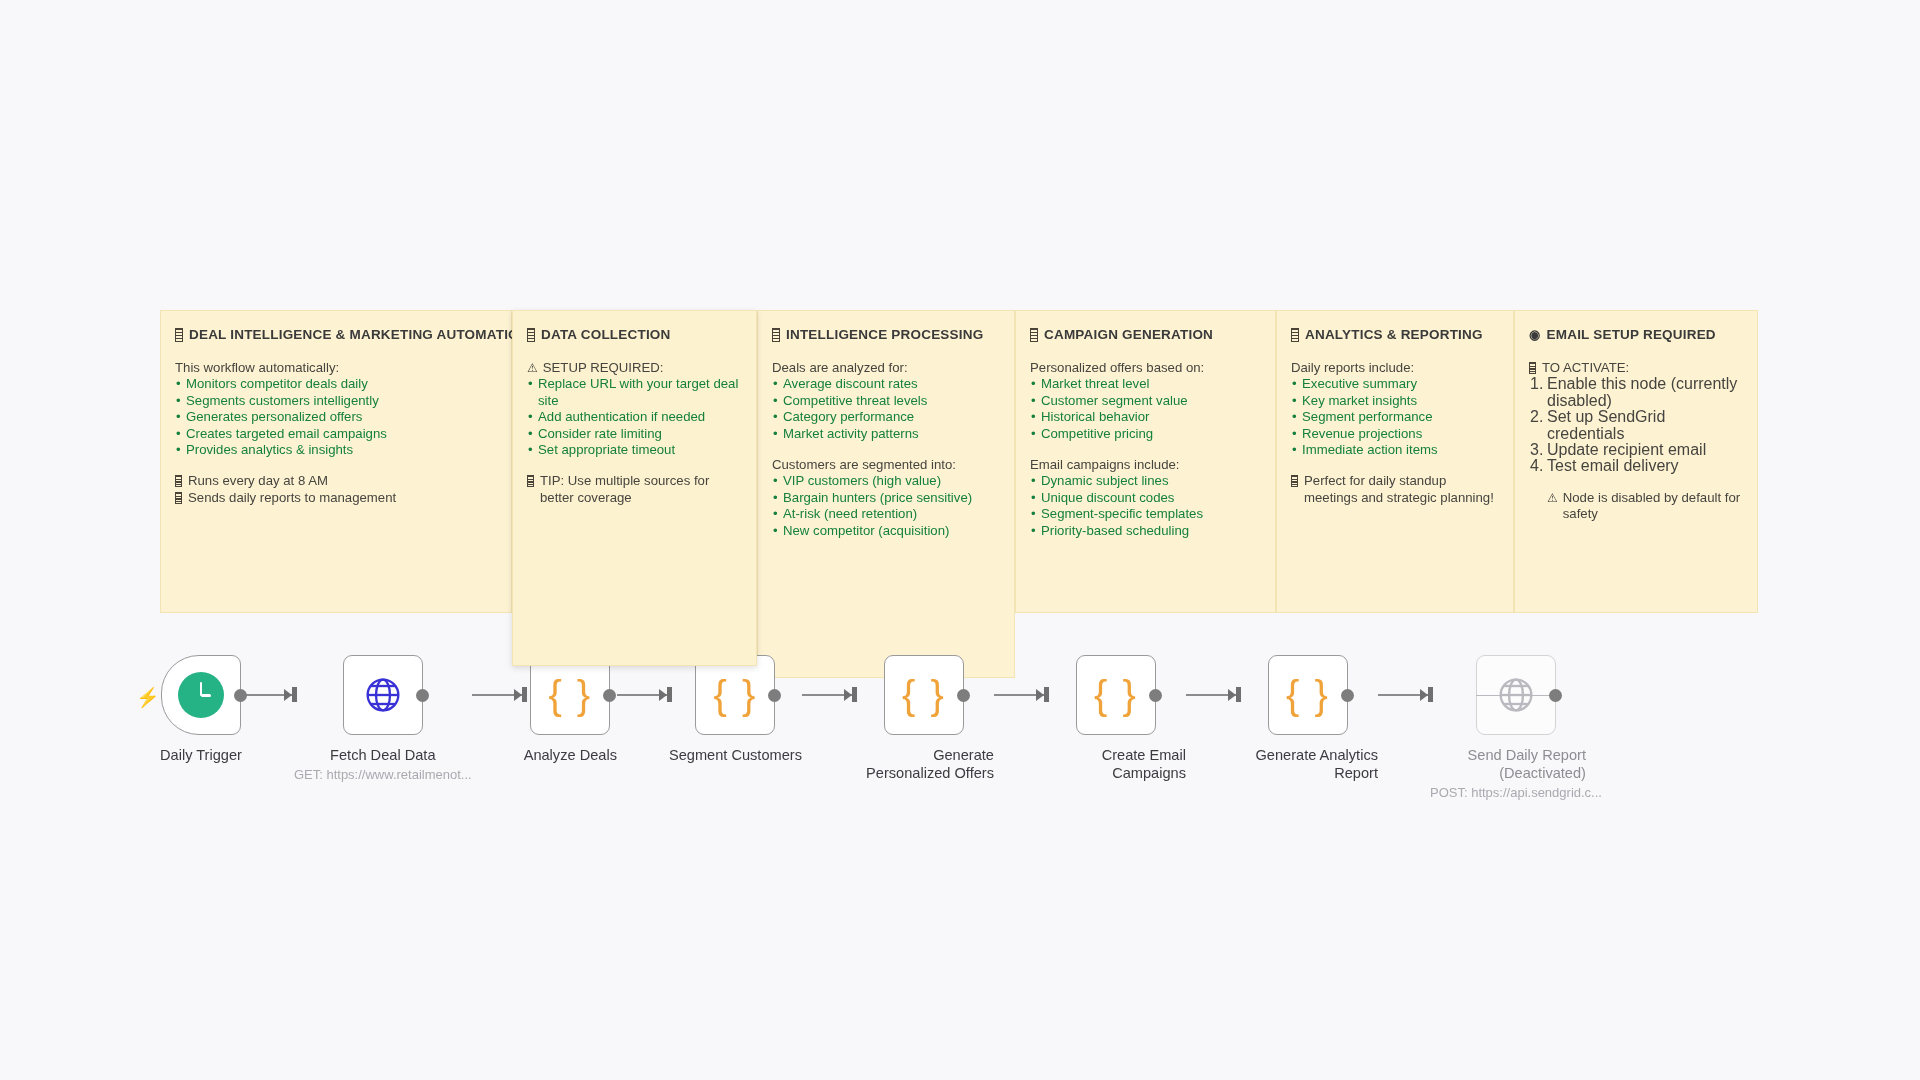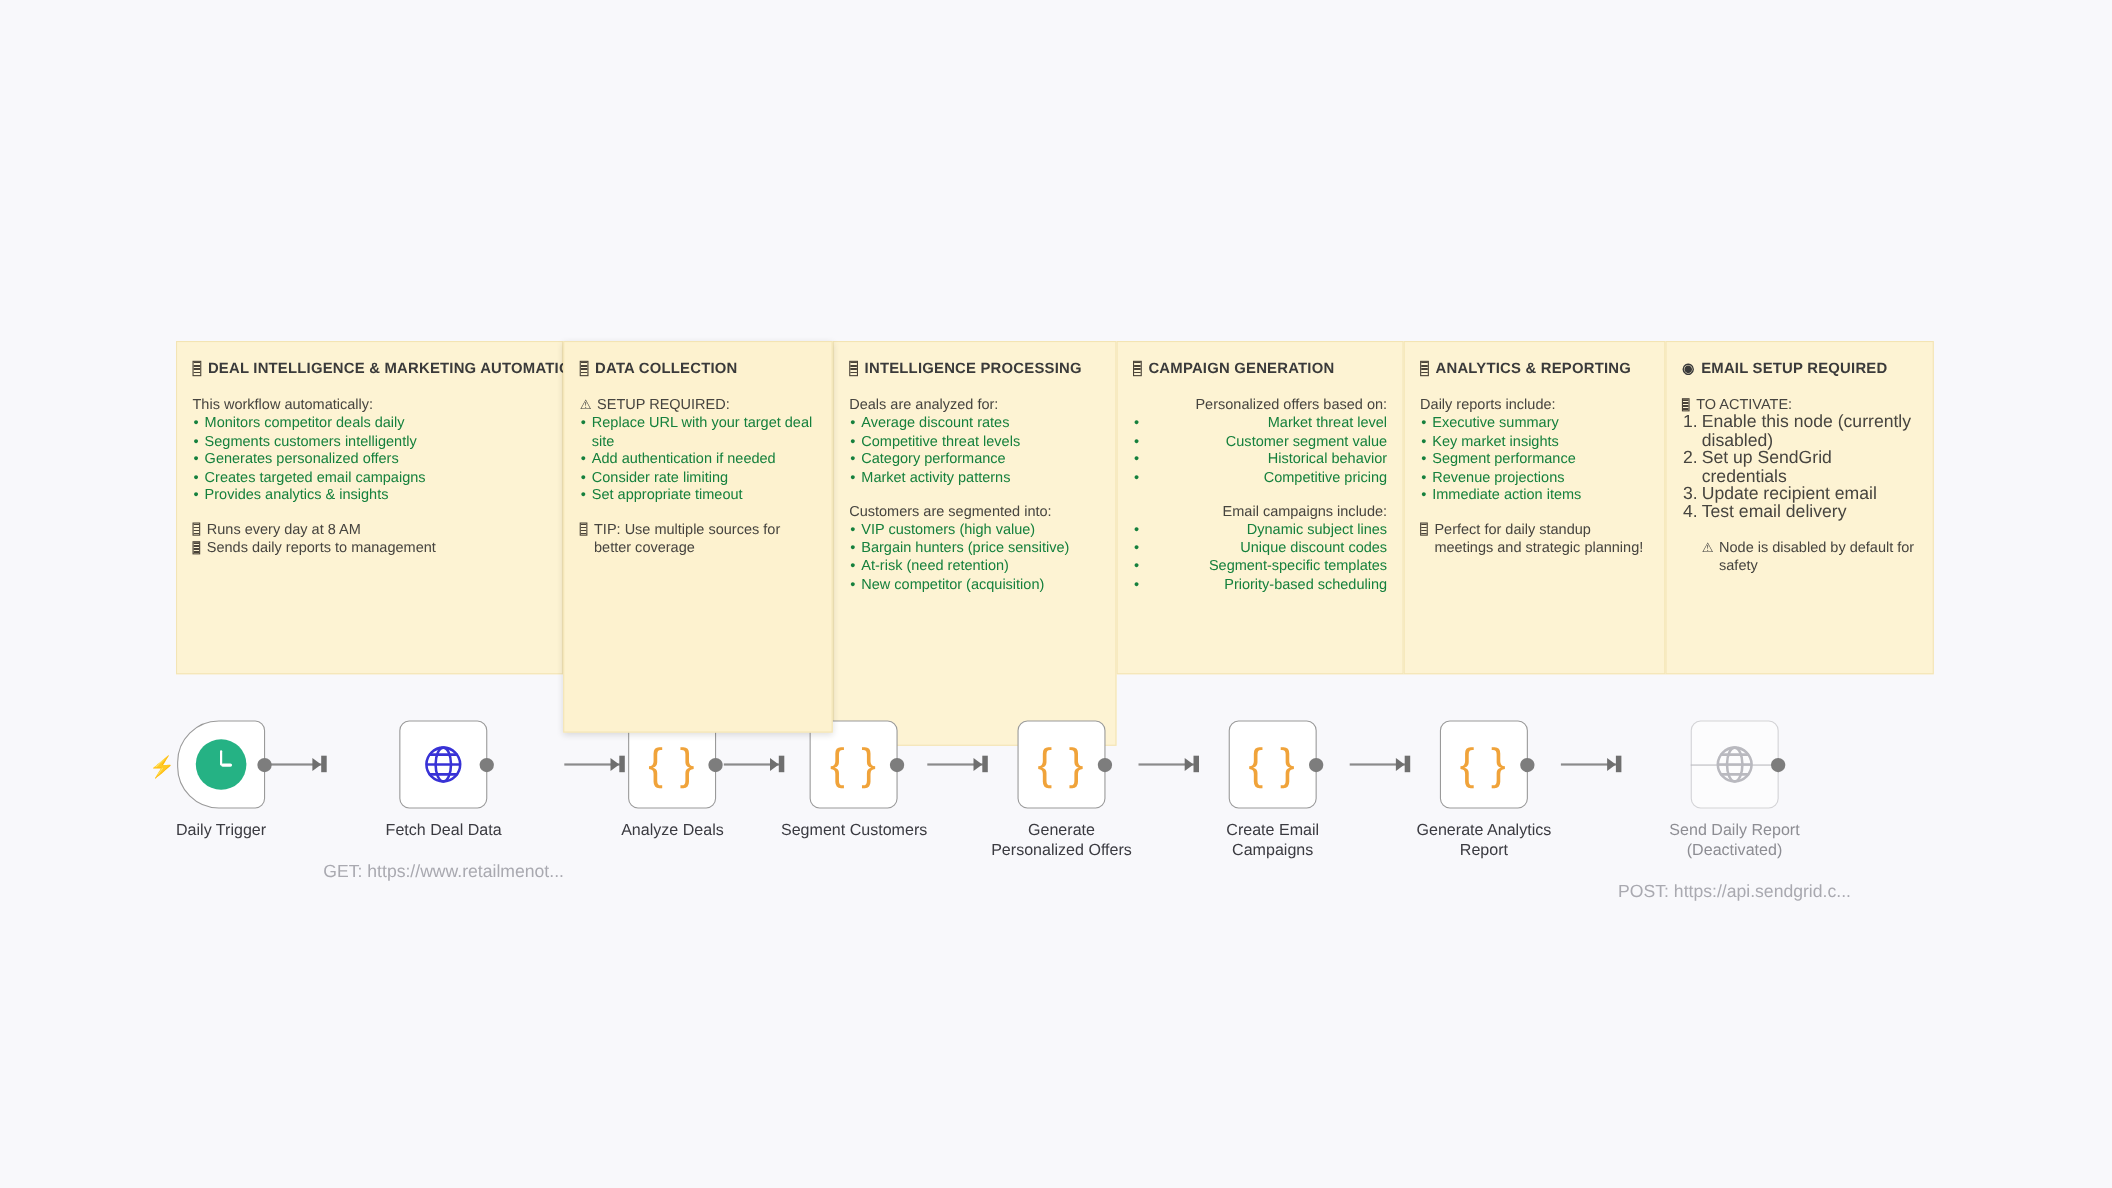--- a/index.html
+++ b/index.html
@@ -61,25 +61,25 @@
   .nodewrap { position: relative; display: flex; flex-direction: column; align-items: center; }
   .node {
     width: 80px; height: 80px; background: #fff;
     border: 1.4px solid #9a9a9a; border-radius: 9px;
     display: flex; align-items: center; justify-content: center;
     position: relative; z-index: 3;
   }
   .node.trigger { border-radius: 38px 9px 9px 38px; }
   .node.disabled { border-color: #d3d3d6; background: #fcfcfd; }
   .node-label {
-    margin-top: 11px; font-size: 14.6px; color: #3b3b41; text-align: center;
+    margin-top: 11px; font-size: 14.6px; color: #3b3b41; text-align: right;
     line-height: 18px; max-width: 140px;
   }
   .node-label.dim { color: #8d8d93; }
-  .node-sub { margin-top: 20px; font-size: 16px; color: #a9a9b0; text-align: center; white-space: nowrap; }
+  .node-sub { margin-top: 3px; font-size: 13px; color: #a9a9b0; text-align: center; white-space: nowrap; }
 
   .clock-icon { width: 46px; height: 46px; border-radius: 50%; background: #25b284; position: relative; }
   .clock-icon::before { content:""; position:absolute; left:50%; top:10px; width:2.6px; height:14px; background:#fff; border-radius:2px; transform-origin: bottom center; margin-left:-1.3px; }
   .clock-icon::after { content:""; position:absolute; left:50%; top:22px; width:10px; height:2.6px; background:#fff; border-radius:2px; }
   .braces { font-size: 40px; color: #f0a33a; font-family: "Liberation Sans", sans-serif; letter-spacing: 2px; line-height: 1; font-weight: 400; }
 
   .connector { position: relative; width: 52px; height: 80px; flex: none; }
   .connector .line { position: absolute; top: 39px; left: 0; right: 0; height: 1.6px; background: #8b8b8b; }
   .dot { position: absolute; top: 33px; left: -7px; width: 13px; height: 13px; border-radius: 50%; background: #7d7d7d; z-index: 4; }
   .arrow { position: absolute; top: 32px; right: -3px; z-index: 4; display:flex; align-items:center; }
@@ -156,21 +156,21 @@
       <div class="gap"></div>
       <p>Customers are segmented into:</p>
       <ul>
         <li>VIP customers (high value)</li>
         <li>Bargain hunters (price sensitive)</li>
         <li>At-risk (need retention)</li>
         <li>New competitor (acquisition)</li>
       </ul>
     </div>
 
-    <div class="note" style="width:261px;height:303px;text-align:right;">
+    <div class="note" style="width:261px;height:303px;">
       <div class="note-title">
         <span class="tofu"></span>
         <span>CAMPAIGN GENERATION</span>
       </div>
       <p>Personalized offers based on:</p>
       <ul>
         <li>Market threat level</li>
         <li>Customer segment value</li>
         <li>Historical behavior</li>
         <li>Competitive pricing</li>

